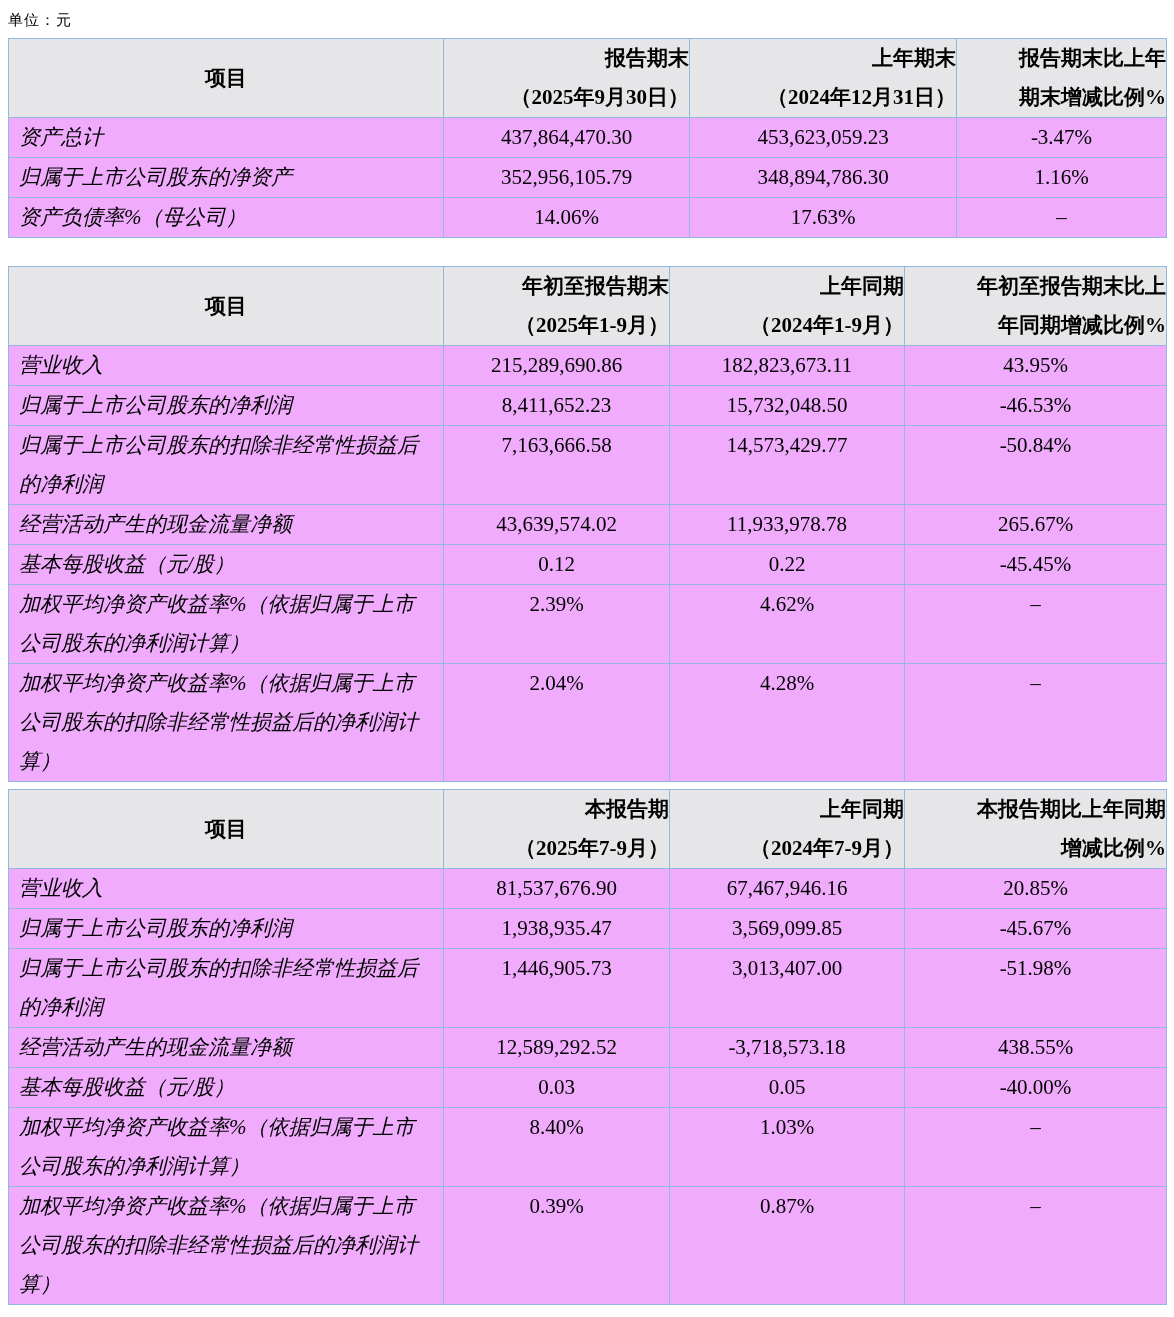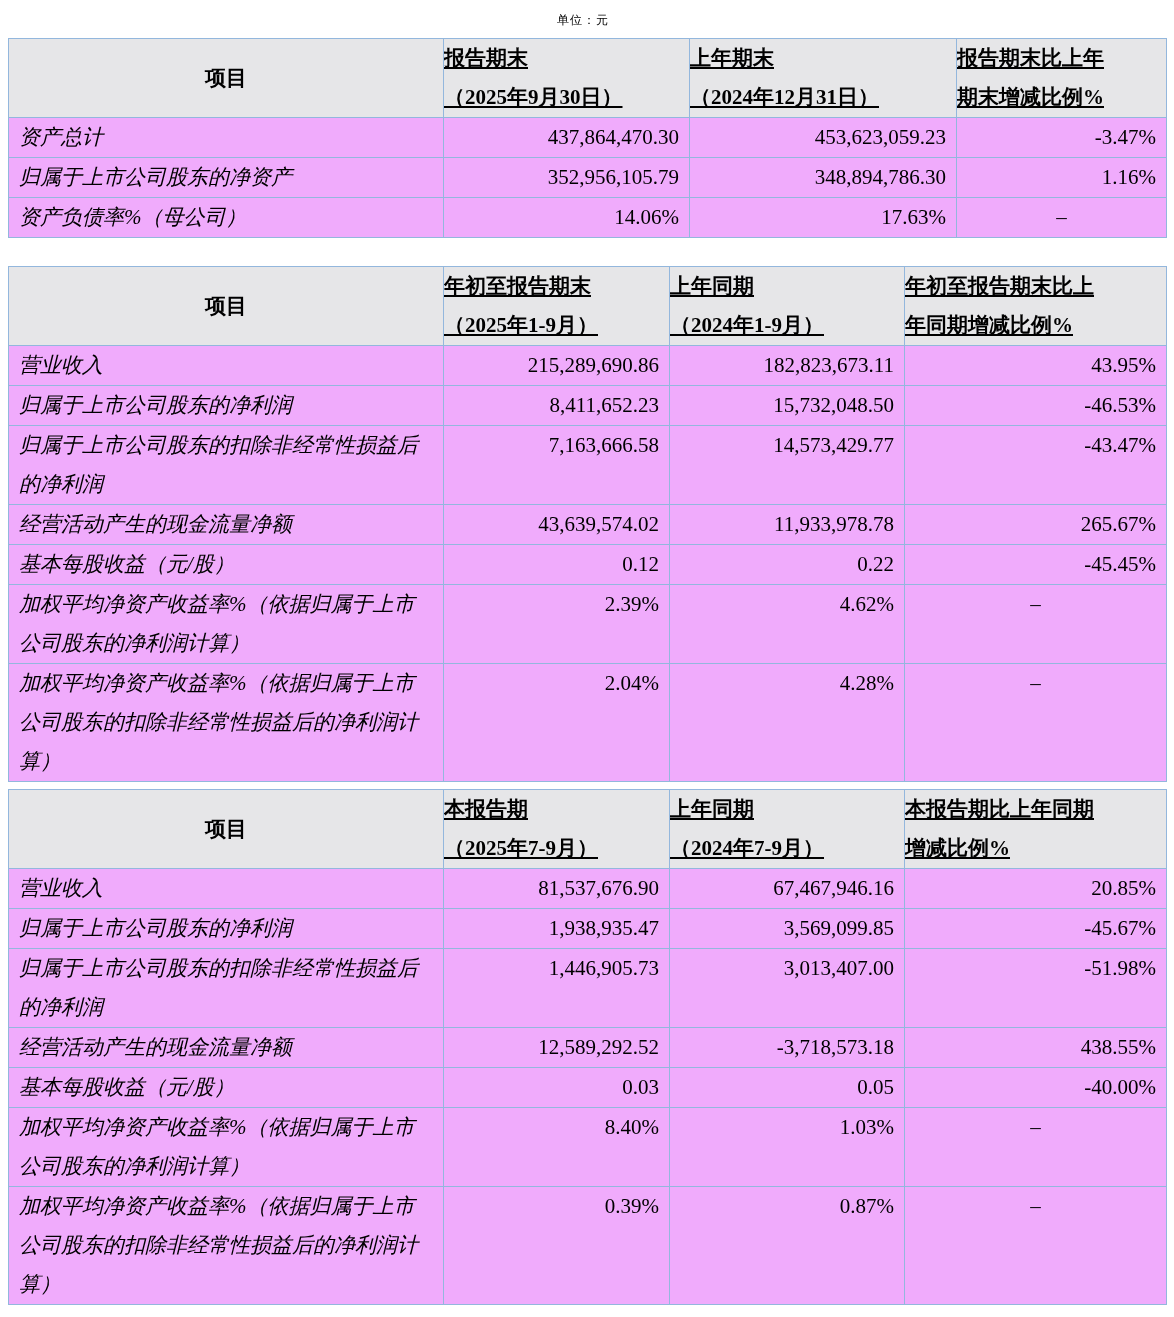--- a/index.html
+++ b/index.html
@@ -7,22 +7,22 @@
     padding: 0;
     background: #ffffff;
     color: #000000;
     font-family: "Liberation Serif", "DejaVu Serif", serif;
   }
   .page {
     width: 1158px;
     padding: 6px 8px 10px 8px;
   }
   .unit-label {
-    text-align: center;
-    font-size: 12px;
+    text-align: left;
+    font-size: 15px;
     line-height: 28px;
     padding-right: 8px;
     margin-bottom: 4px;
     letter-spacing: 1px;
   }
   table {
     border-collapse: collapse;
     table-layout: fixed;
     width: 1158px;
     background: #f0abfc;
@@ -34,34 +34,33 @@
     overflow: hidden;
   }
   th {
     background: #e6e6e8;
     font-weight: bold;
     vertical-align: middle;
     text-align: center;
   }
   th .hline {
     line-height: 39px;
-    text-align: left;
-    text-decoration: underline;
+    text-align: right;
   }
   td {
     vertical-align: top;
     line-height: 39px;
   }
   td.label {
     text-align: left;
     padding: 0 10px;
     font-style: italic;
   }
   td.num {
-    text-align: right;
+    text-align: center;
     padding: 0 10px;
     font-variant-numeric: tabular-nums;
   }
   td.dash {
     text-align: center;
     padding: 0;
   }
   .gap-large { height: 28px; }
   .gap-small { height: 7px; }
 </style>
@@ -154,21 +153,21 @@
       <tr>
         <td class="label">归属于上市公司股东的净利润</td>
         <td class="num">8,411,652.23</td>
         <td class="num">15,732,048.50</td>
         <td class="num">-46.53%</td>
       </tr>
       <tr>
         <td class="label">归属于上市公司股东的扣除非经常性损益后的净利润</td>
         <td class="num">7,163,666.58</td>
         <td class="num">14,573,429.77</td>
-        <td class="num">-43.47%</td>
+        <td class="num">-50.84%</td>
       </tr>
       <tr>
         <td class="label">经营活动产生的现金流量净额</td>
         <td class="num">43,639,574.02</td>
         <td class="num">11,933,978.78</td>
         <td class="num">265.67%</td>
       </tr>
       <tr>
         <td class="label">基本每股收益（元/股）</td>
         <td class="num">0.12</td>

